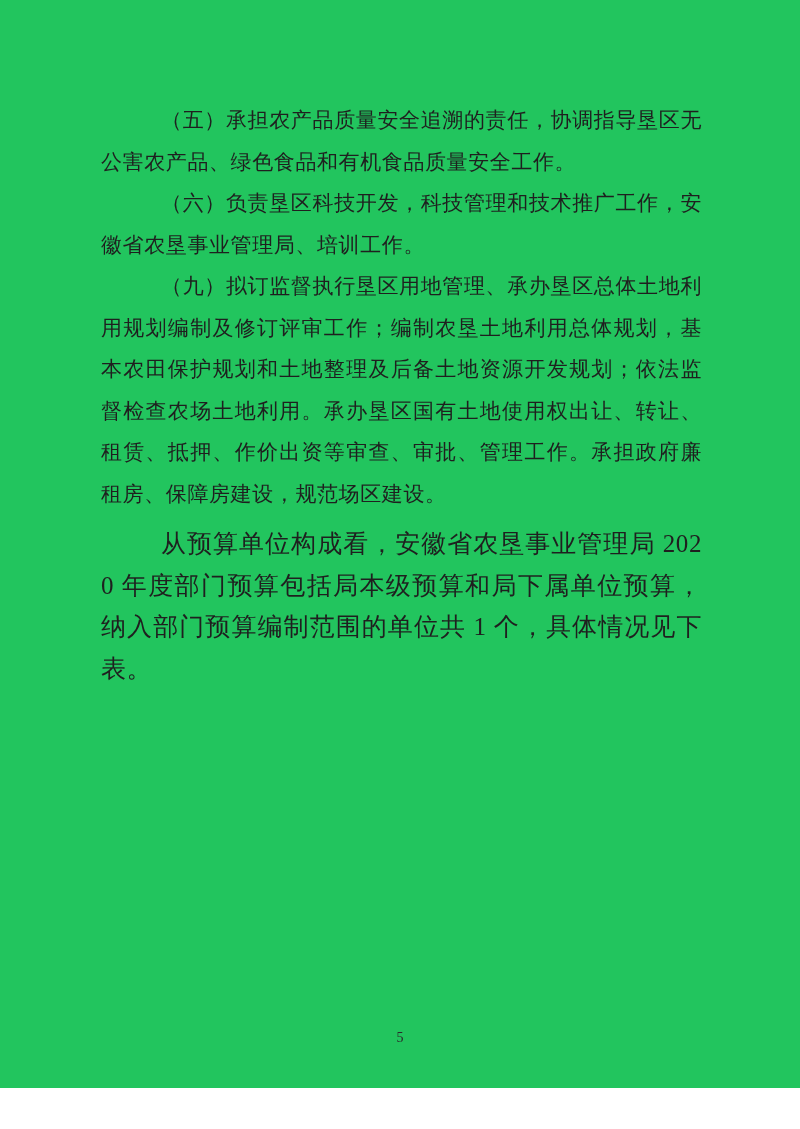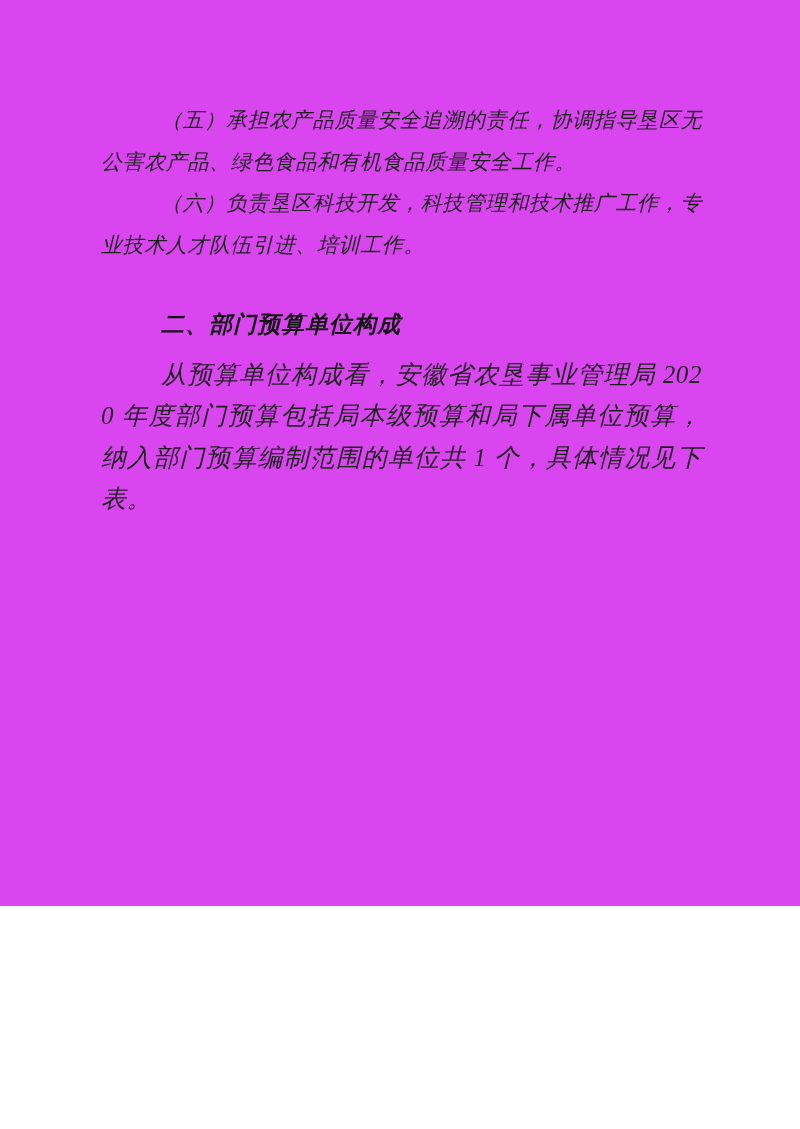--- a/index.html
+++ b/index.html
@@ -3,26 +3,25 @@
 <meta charset="utf-8">
 <style>
   html, body {
     margin: 0;
     padding: 0;
     background: #ffffff;
   }
   .page {
     position: relative;
     width: 800px;
-    height: 906px;
-    background: #d946ef;
+    height: 1088px;
+    background: #22c55e;
     color: #1f1f1f;
     font-family: "Liberation Serif", "DejaVu Serif", serif;
     overflow: hidden;
-    font-style: italic;
   }
   .content {
     position: absolute;
     left: 101px;
     top: 100px;
     width: 601px;
   }
   p.body-para {
     margin: 0;
     font-size: 21px;
@@ -61,21 +60,21 @@
     letter-spacing: 0;
     color: #2a2a2a;
   }
 </style>
 </head>
 <body>
 
 <div class="page">
   <div class="content">
     <p class="body-para">（五）承担农产品质量安全追溯的责任，协调指导垦区无公害农产品、绿色食品和有机食品质量安全工作。</p>
-    <p class="body-para">（六）负责垦区科技开发，科技管理和技术推广工作，专业技术人才队伍引进、培训工作。</p>
+    <p class="body-para">（六）负责垦区科技开发，科技管理和技术推广工作，安徽省农垦事业管理局、培训工作。</p>
+    <p class="body-para">（九）拟订监督执行垦区用地管理、承办垦区总体土地利用规划编制及修订评审工作；编制农垦土地利用总体规划，基本农田保护规划和土地整理及后备土地资源开发规划；依法监督检查农场土地利用。承办垦区国有土地使用权出让、转让、租赁、抵押、作价出资等审查、审批、管理工作。承担政府廉租房、保障房建设，规范场区建设。</p>
 
-    <h2 class="section-heading">二、部门预算单位构成</h2>
 
     <p class="intro-para">从预算单位构成看，安徽省农垦事业管理局 2020 年度部门预算包括局本级预算和局下属单位预算，纳入部门预算编制范围的单位共 1 个，具体情况见下表。</p>
   </div>
 
   <div class="page-number">5</div>
 </div>
 
 </body></html>

